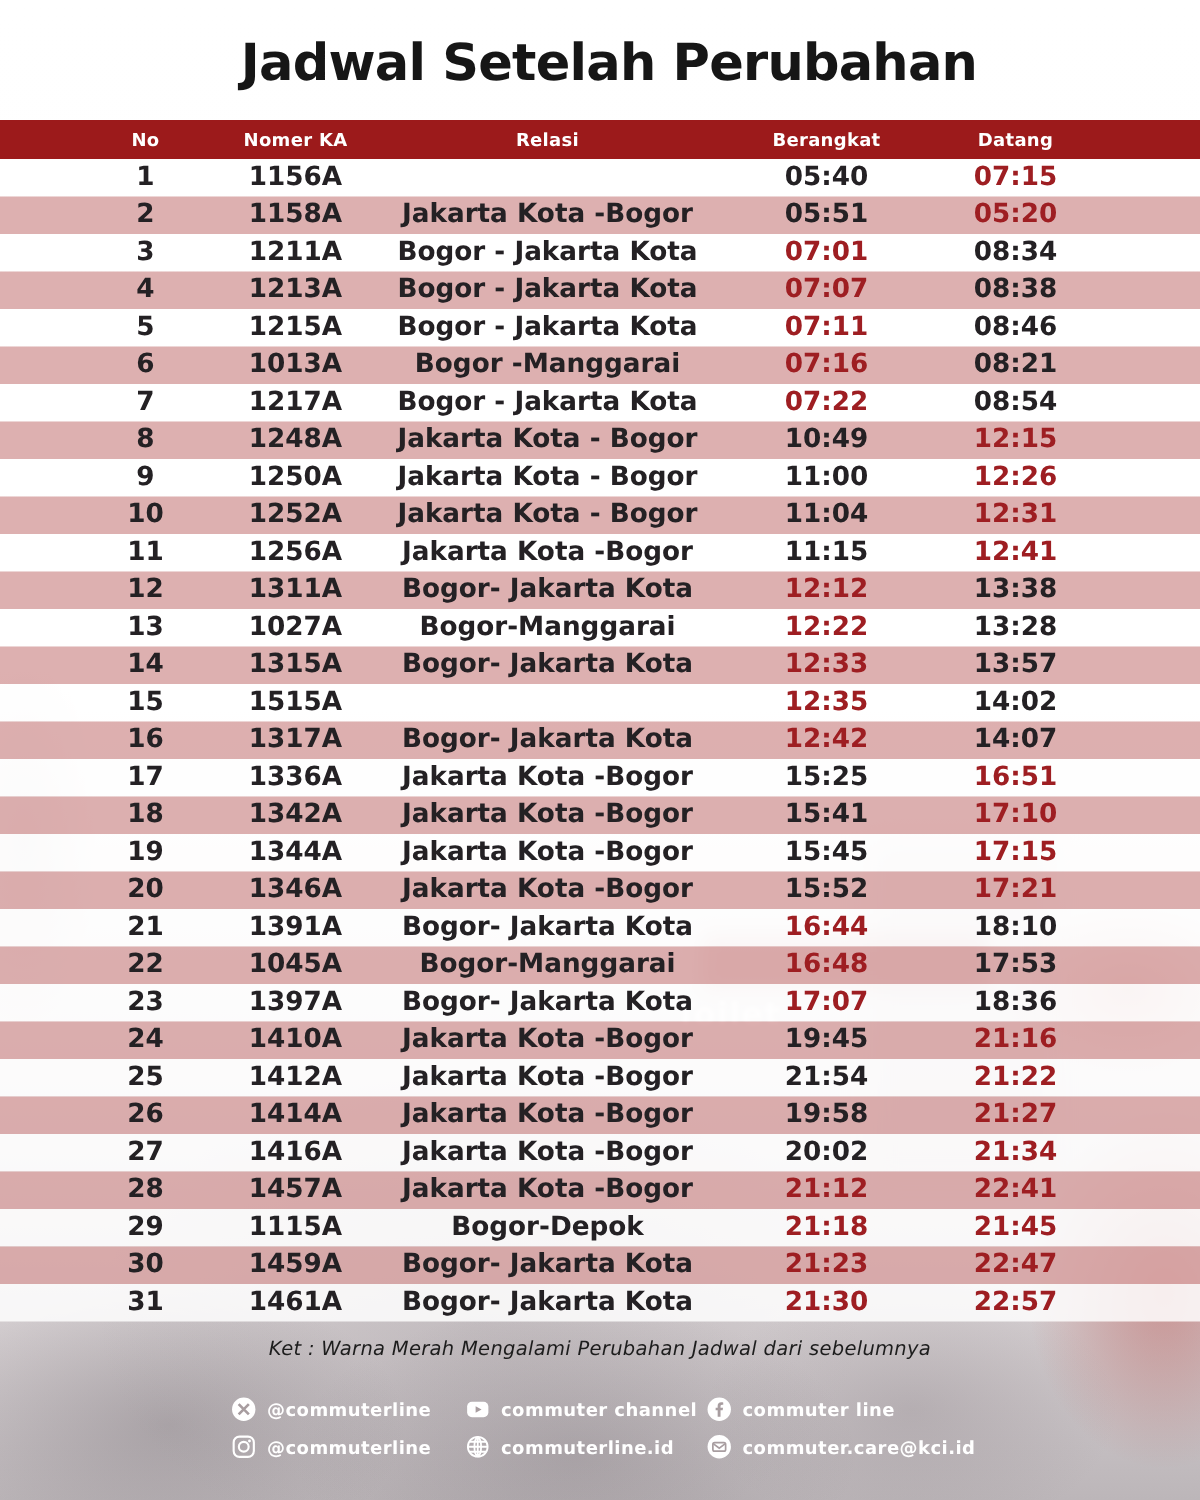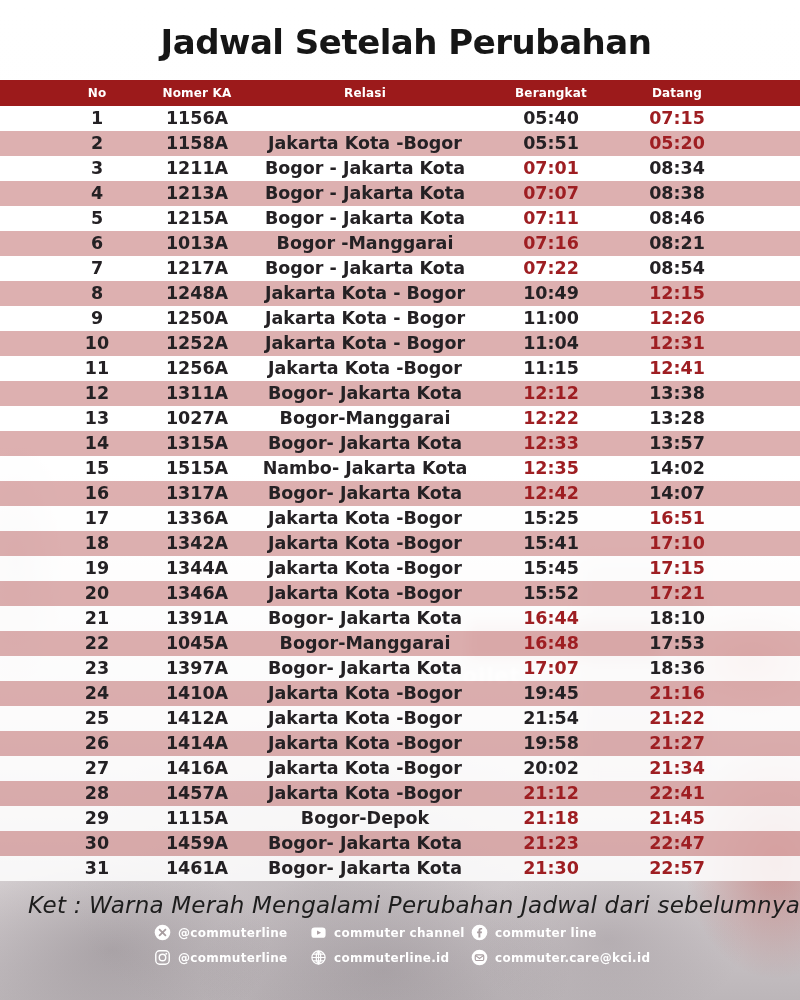--- a/index.html
+++ b/index.html
@@ -33,24 +33,24 @@
   .grid{display:grid;grid-template-columns:55px 84px 116px 220px 152px 100px auto;align-items:center;}
   .header-bar{height:26px;background:#9C1A1B;color:#ffffff;font-size:12px;font-weight:bold;letter-spacing:0.2px;}
   .header-bar .cell{text-align:center;}
 
   .row{height:25px;background:rgba(255,255,255,0.84);font-size:17.5px;font-weight:bold;color:#242124;}
   .row.alt{background:rgba(215,162,162,0.85);}
   .cell{text-align:center;line-height:1;}
   .c1{grid-column:2;} .c2{grid-column:3;} .c3{grid-column:4;} .c4{grid-column:5;} .c5{grid-column:6;}
   .changed{color:#9E1E22;}
 
-  .note{margin-top:11px;text-align:right;font-style:italic;font-size:23px;
+  .note{margin-top:11px;text-align:center;font-style:italic;font-size:13px;
     font-weight:500;color:#1d1d1d;letter-spacing:0.2px;}
 
-  .social{margin-top:6px;display:grid;grid-template-columns:150px 155px 175px;
+  .social{margin-top:24px;display:grid;grid-template-columns:150px 155px 175px;
     justify-content:center;row-gap:8px;column-gap:6px;}
   .social-item{display:flex;align-items:center;gap:7px;}
   .social-item svg{width:17px;height:17px;flex:0 0 auto;display:block;}
   .social-label{color:#ffffff;font-size:12px;font-weight:bold;letter-spacing:0.3px;white-space:nowrap;}
 </style>
 </head>
 <body>
 
 <div class="page">
 
@@ -179,21 +179,20 @@
         <div class="cell c1">14</div>
         <div class="cell c2">1315A</div>
         <div class="cell c3">Bogor- Jakarta Kota</div>
         <div class="cell c4 changed">12:33</div>
         <div class="cell c5">13:57</div>
       </div>
 
       <div class="grid row">
         <div class="cell c1">15</div>
         <div class="cell c2">1515A</div>
-        <div class="cell c3">Nambo- Jakarta Kota</div>
         <div class="cell c4 changed">12:35</div>
         <div class="cell c5">14:02</div>
       </div>
 
       <div class="grid row alt">
         <div class="cell c1">16</div>
         <div class="cell c2">1317A</div>
         <div class="cell c3">Bogor- Jakarta Kota</div>
         <div class="cell c4 changed">12:42</div>
         <div class="cell c5">14:07</div>

